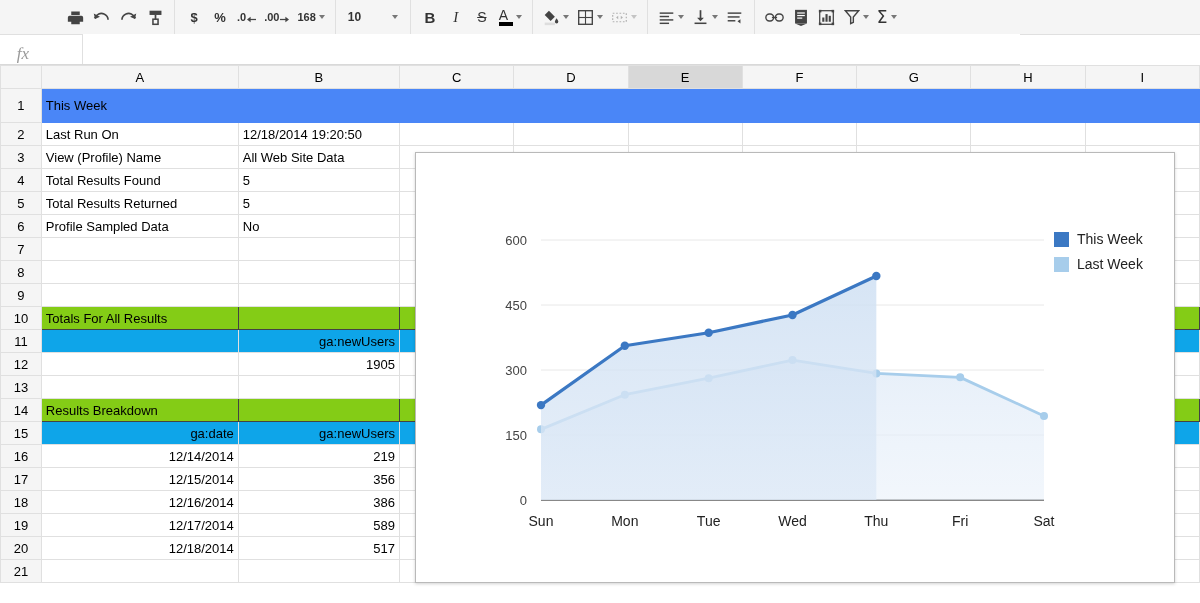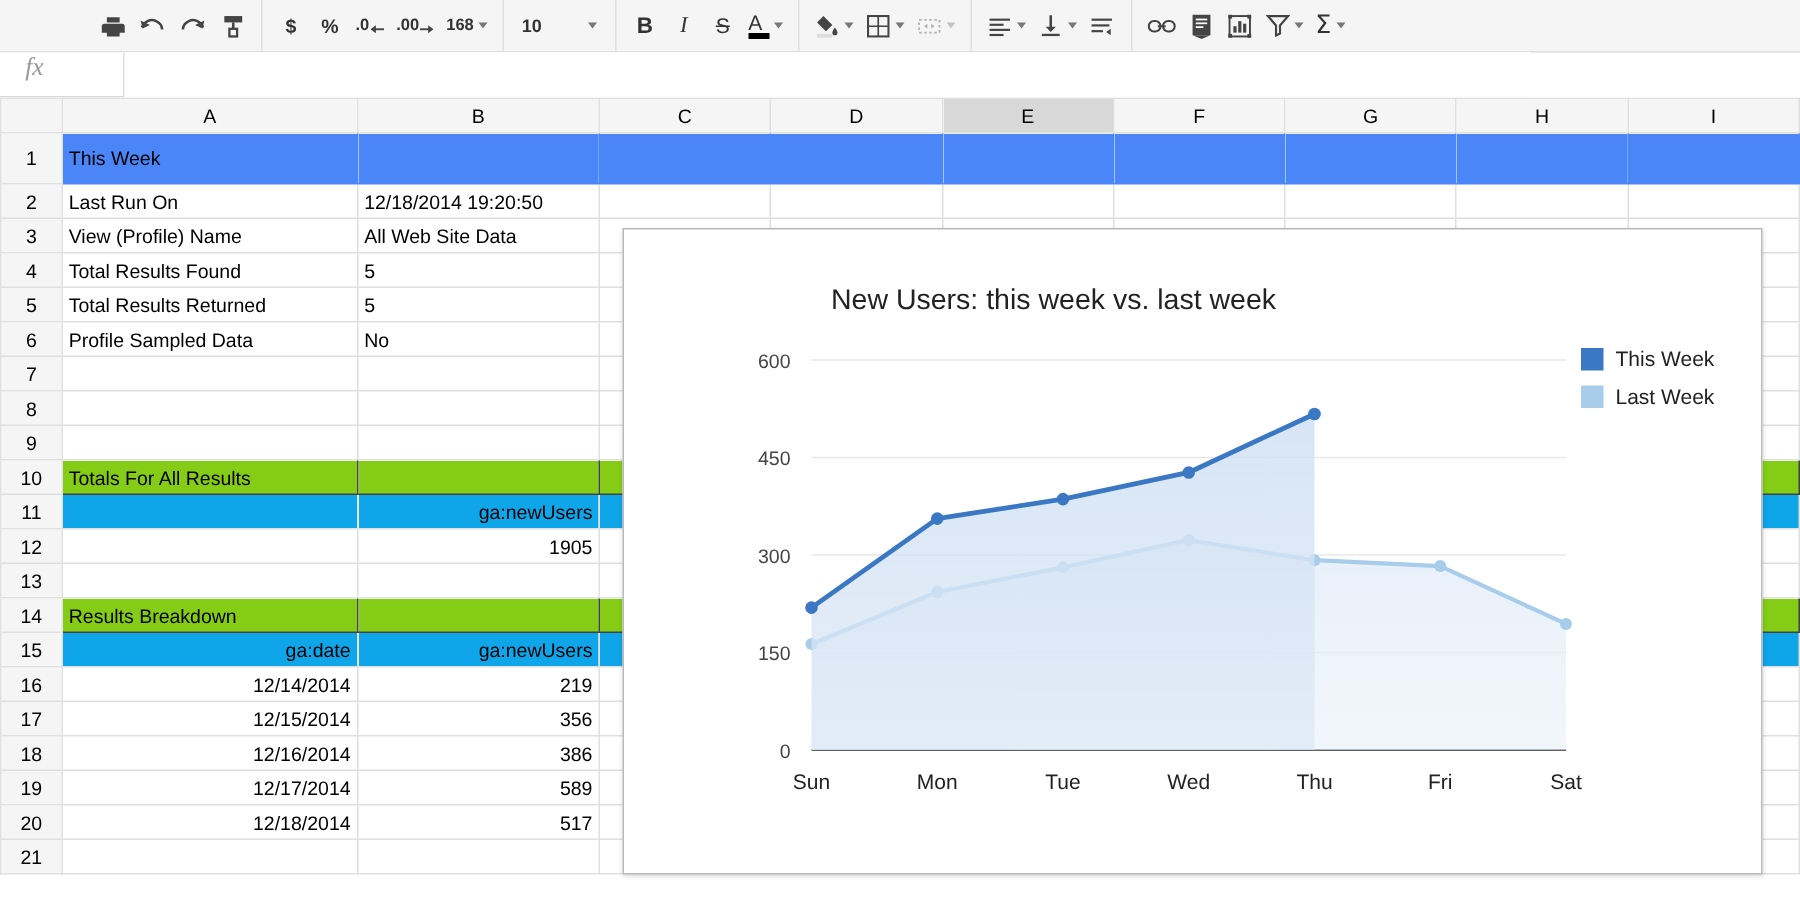--- a/index.html
+++ b/index.html
@@ -45,21 +45,21 @@
   .tb-select .lbl{ font-weight:bold; }
   #font-select{ width:118px; }
   #size-select{ width:62px; }
   .tb-text{ font-weight:bold; font-size:13px; }
   .tb-text-sm{ font-weight:bold; font-size:11px; }
 
   
   #formulabar{
     position:absolute; left:0; top:35px; width:1020px; height:30px;
     background:#fff; border-bottom:1px solid #d9d9d9;
-    display:flex; align-items:flex-start;gap:36px;
+    display:flex; align-items:flex-end;gap:36px;
   }
   #fx-label{
     width:46px; text-align:center;
     font-family:"Liberation Serif", serif;
     font-style:italic; font-size:17px; color:#999;
   }
   #formula-input{
     flex:1; height:30px; border:none; outline:none;
     border-left:1px solid #e0e0e0;
     padding-left:8px; font-size:13px; color:#000;
@@ -608,21 +608,20 @@
           <td></td>
       <td></td>
           <td></td>
       <td></td>
     </tr>
   </tbody>
     </table>
 </div>
 
 <div id="chart-overlay">
-  <div id="chart-title">New Users: this week vs. last week</div>
 
   <svg id="chart-svg" width="760" height="431">
     <defs>
       <linearGradient id="gradThis" x1="0" y1="0" x2="0" y2="1">
         <stop offset="0%" stop-color="#cfe0f3" stop-opacity="0.85"></stop>
         <stop offset="100%" stop-color="#dce8f6" stop-opacity="0.7"></stop>
       </linearGradient>
       <linearGradient id="gradLast" x1="0" y1="0" x2="0" y2="1">
         <stop offset="0%" stop-color="#dfeaf7" stop-opacity="0.75"></stop>
         <stop offset="100%" stop-color="#e9f1fa" stop-opacity="0.6"></stop>

